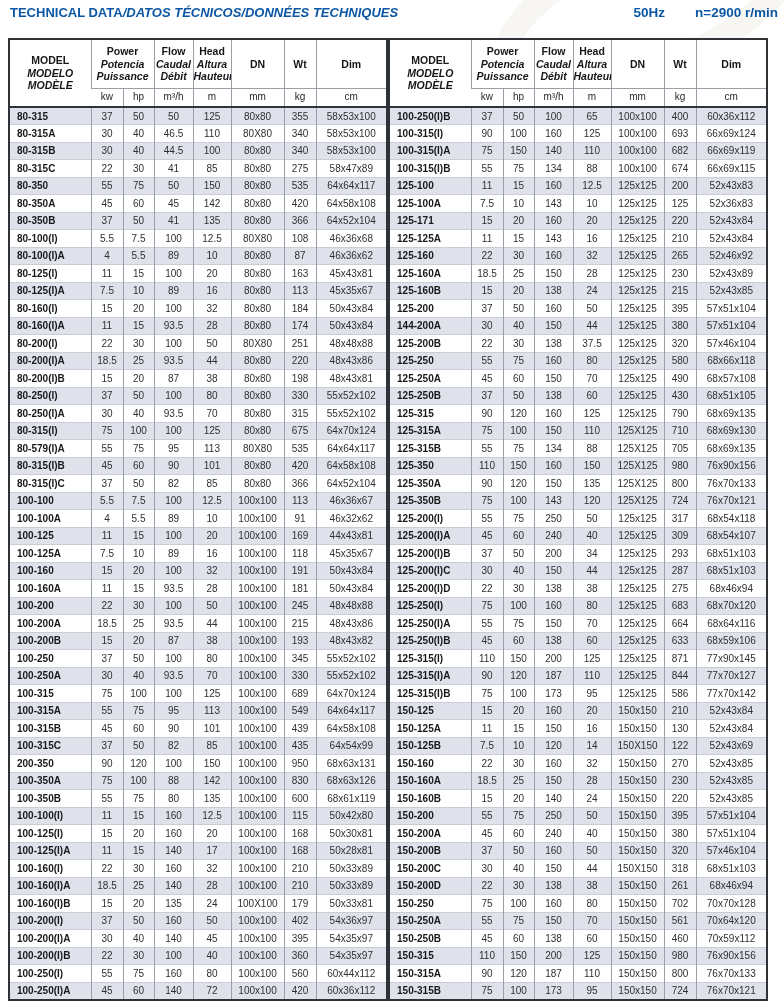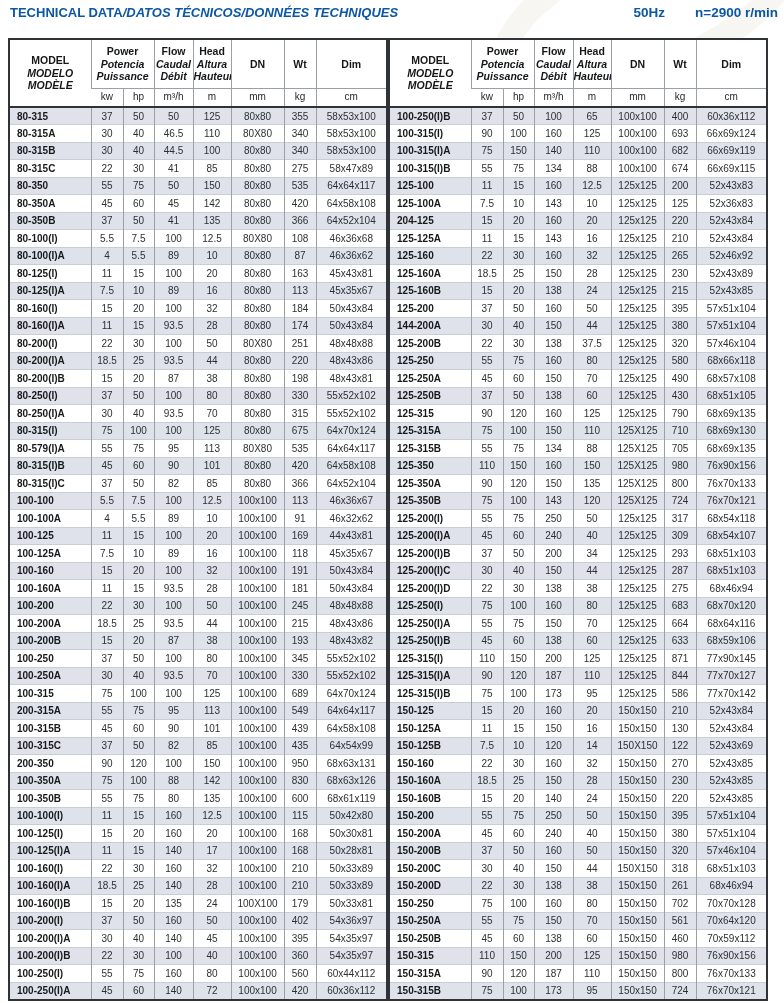--- a/index.html
+++ b/index.html
@@ -465,21 +465,21 @@
             <td class="model">100-315</td>
             <td>75</td>
             <td>100</td>
             <td>100</td>
             <td>125</td>
             <td>100x100</td>
             <td>689</td>
             <td>64x70x124</td>
           </tr>
           <tr>
-            <td class="model">200-315A</td>
+            <td class="model">100-315A</td>
             <td>55</td>
             <td>75</td>
             <td>95</td>
             <td>113</td>
             <td>100x100</td>
             <td>549</td>
             <td>64x64x117</td>
           </tr>
           <tr>
             <td class="model">100-315B</td>
@@ -746,21 +746,21 @@
             <td class="model">125-100A</td>
             <td>7.5</td>
             <td>10</td>
             <td>143</td>
             <td>10</td>
             <td>125x125</td>
             <td>125</td>
             <td>52x36x83</td>
           </tr>
           <tr>
-            <td class="model">204-125</td>
+            <td class="model">125-171</td>
             <td>15</td>
             <td>20</td>
             <td>160</td>
             <td>20</td>
             <td>125x125</td>
             <td>220</td>
             <td>52x43x84</td>
           </tr>
           <tr>
             <td class="model">125-125A</td>

